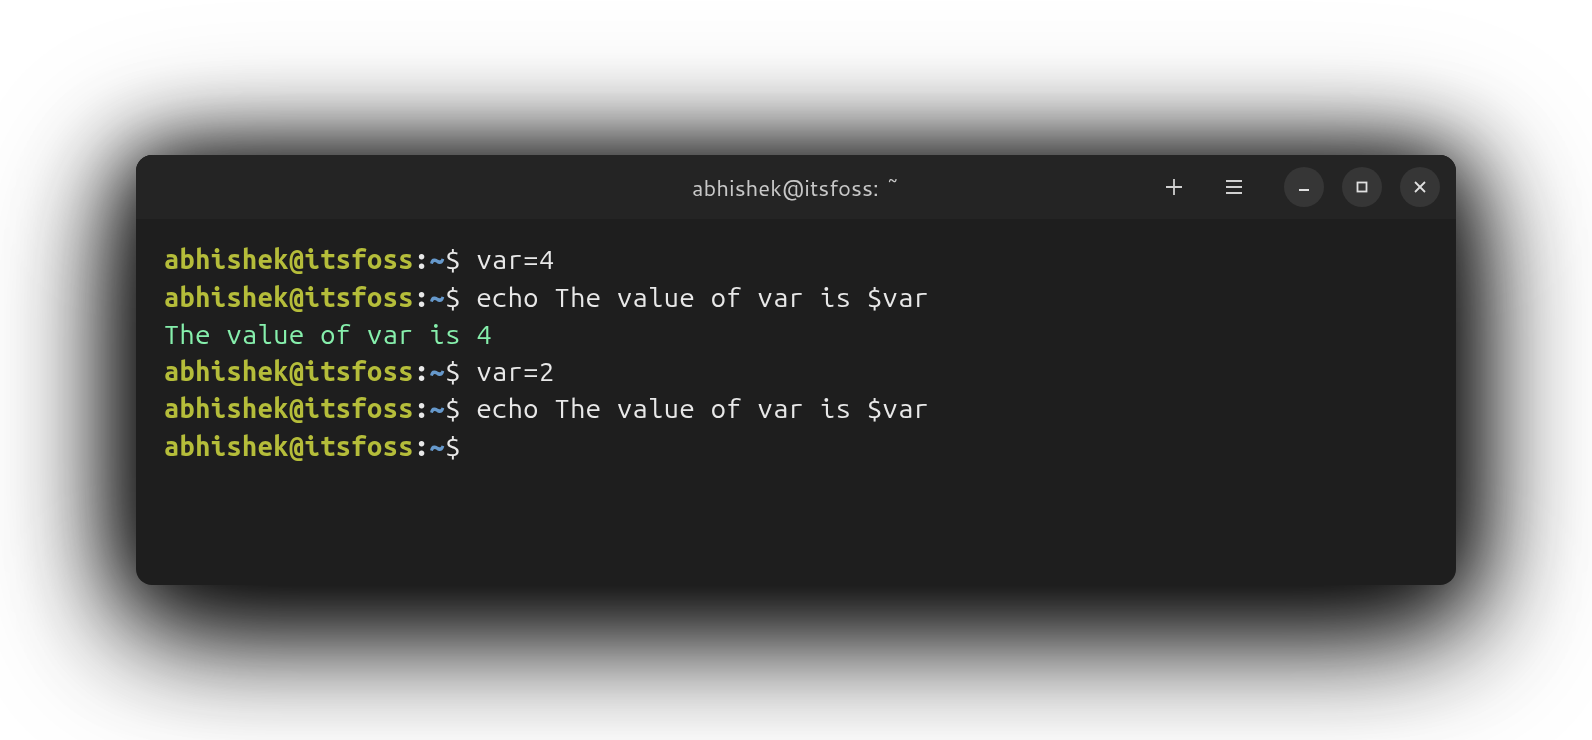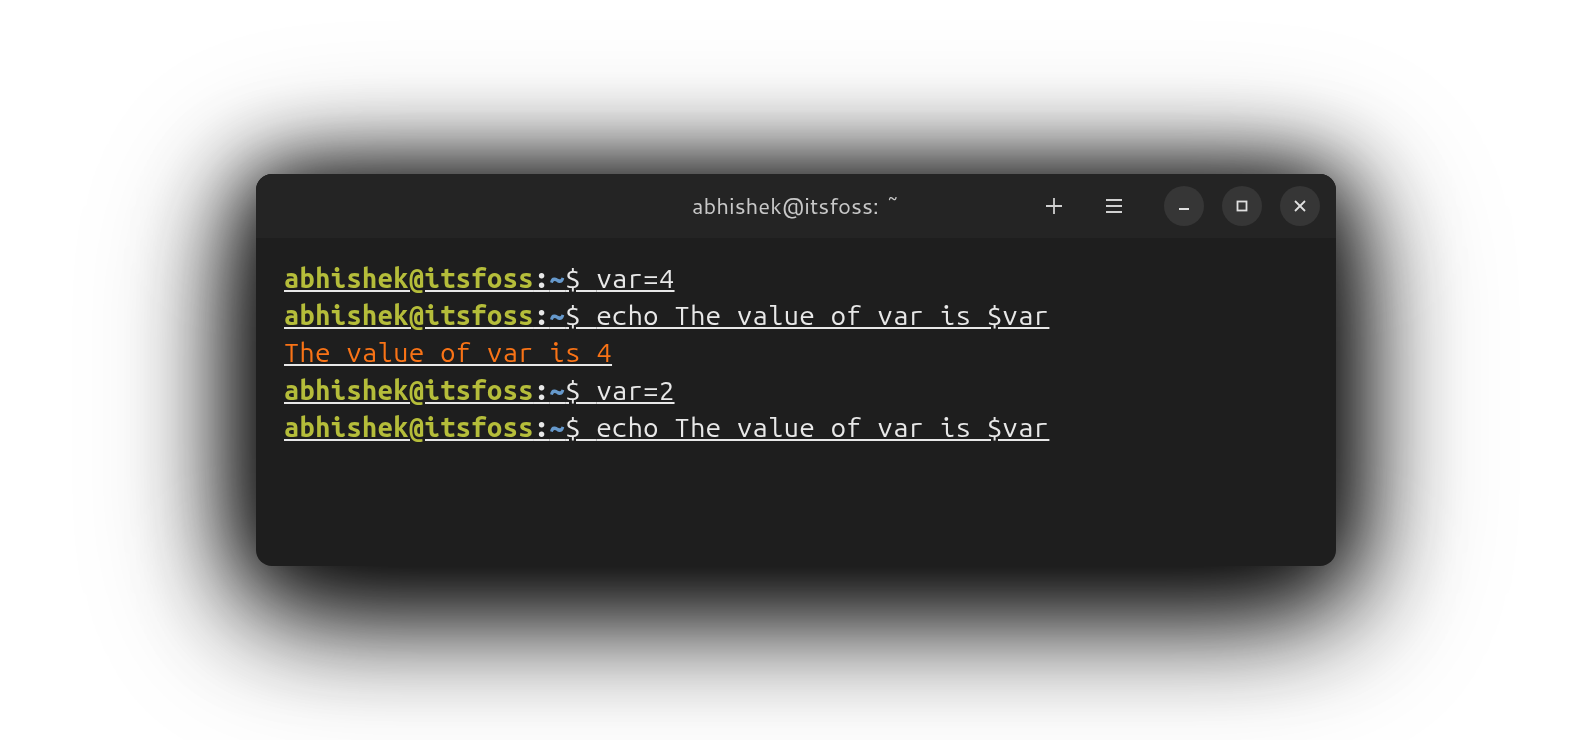--- a/index.html
+++ b/index.html
@@ -13,21 +13,21 @@
       height: 740px;
       display: flex;
       align-items: center;
       justify-content: center;
       font-family: 'Ubuntu Mono', 'DejaVu Sans Mono', 'Liberation Mono', monospace;
     }
     .shadow-wrap {
       filter: drop-shadow(0 30px 60px rgba(0,0,0,0.95)) drop-shadow(0 0 40px rgba(0,0,0,0.9));
     }
     .terminal-window {
-      width: 1080px;
+      width: 1320px;
       background: #1e1e1e;
       border-radius: 16px;
       overflow: hidden;
     }
     .titlebar {
       height: 64px;
       background: #242424;
       display: flex;
       align-items: center;
       position: relative;
@@ -74,21 +74,20 @@
       gap: 18px;
       margin-left: 8px;
     }
     .terminal-body {
       padding: 22px 28px 120px 28px;
       font-size: 27px;
       line-height: 1.38;
       color: #e8e8e8;
       font-family: 'Ubuntu Mono', 'DejaVu Sans Mono', 'Liberation Mono', monospace;
       letter-spacing: 0.5px;
-      text-decoration: underline;
     }
     .prompt-user {
       color: #b5bd3a;
       font-weight: bold;
     }
     .prompt-colon {
       color: #e8e8e8;
       font-weight: bold;
     }
     .prompt-path {
@@ -96,21 +95,21 @@
       font-weight: bold;
     }
     .prompt-dollar {
       color: #e8e8e8;
       font-weight: normal;
     }
     .cmd {
       color: #e8e8e8;
     }
     .output {
-      color: #f97316;
+      color: #86efac;
       margin-top: 35px;
     }
     .line {
       white-space: pre;
     }
     svg {
       display: block;
     }
   </style>
 </head>
@@ -169,16 +168,17 @@
 
       </div>
     </div>
 
     <div class="terminal-body" id="terminal-body">
     <div class="line"><span class="prompt-user">abhishek@itsfoss</span><span class="prompt-colon">:</span><span class="prompt-path">~</span><span class="prompt-dollar">$ </span><span class="cmd">var=4</span></div>
         <div class="line"><span class="prompt-user">abhishek@itsfoss</span><span class="prompt-colon">:</span><span class="prompt-path">~</span><span class="prompt-dollar">$ </span><span class="cmd">echo The value of var is $var</span></div>
         <div class="line"><span class="output">The value of var is 4</span></div>
         <div class="line"><span class="prompt-user">abhishek@itsfoss</span><span class="prompt-colon">:</span><span class="prompt-path">~</span><span class="prompt-dollar">$ </span><span class="cmd">var=2</span></div>
         <div class="line"><span class="prompt-user">abhishek@itsfoss</span><span class="prompt-colon">:</span><span class="prompt-path">~</span><span class="prompt-dollar">$ </span><span class="cmd">echo The value of var is $var</span></div>
+        <div class="line"><span class="prompt-user">abhishek@itsfoss</span><span class="prompt-colon">:</span><span class="prompt-path">~</span><span class="prompt-dollar">$ </span><span class="cmd"></span></div>
       </div>
 
   </div>
 </div>
 
 </body></html>

